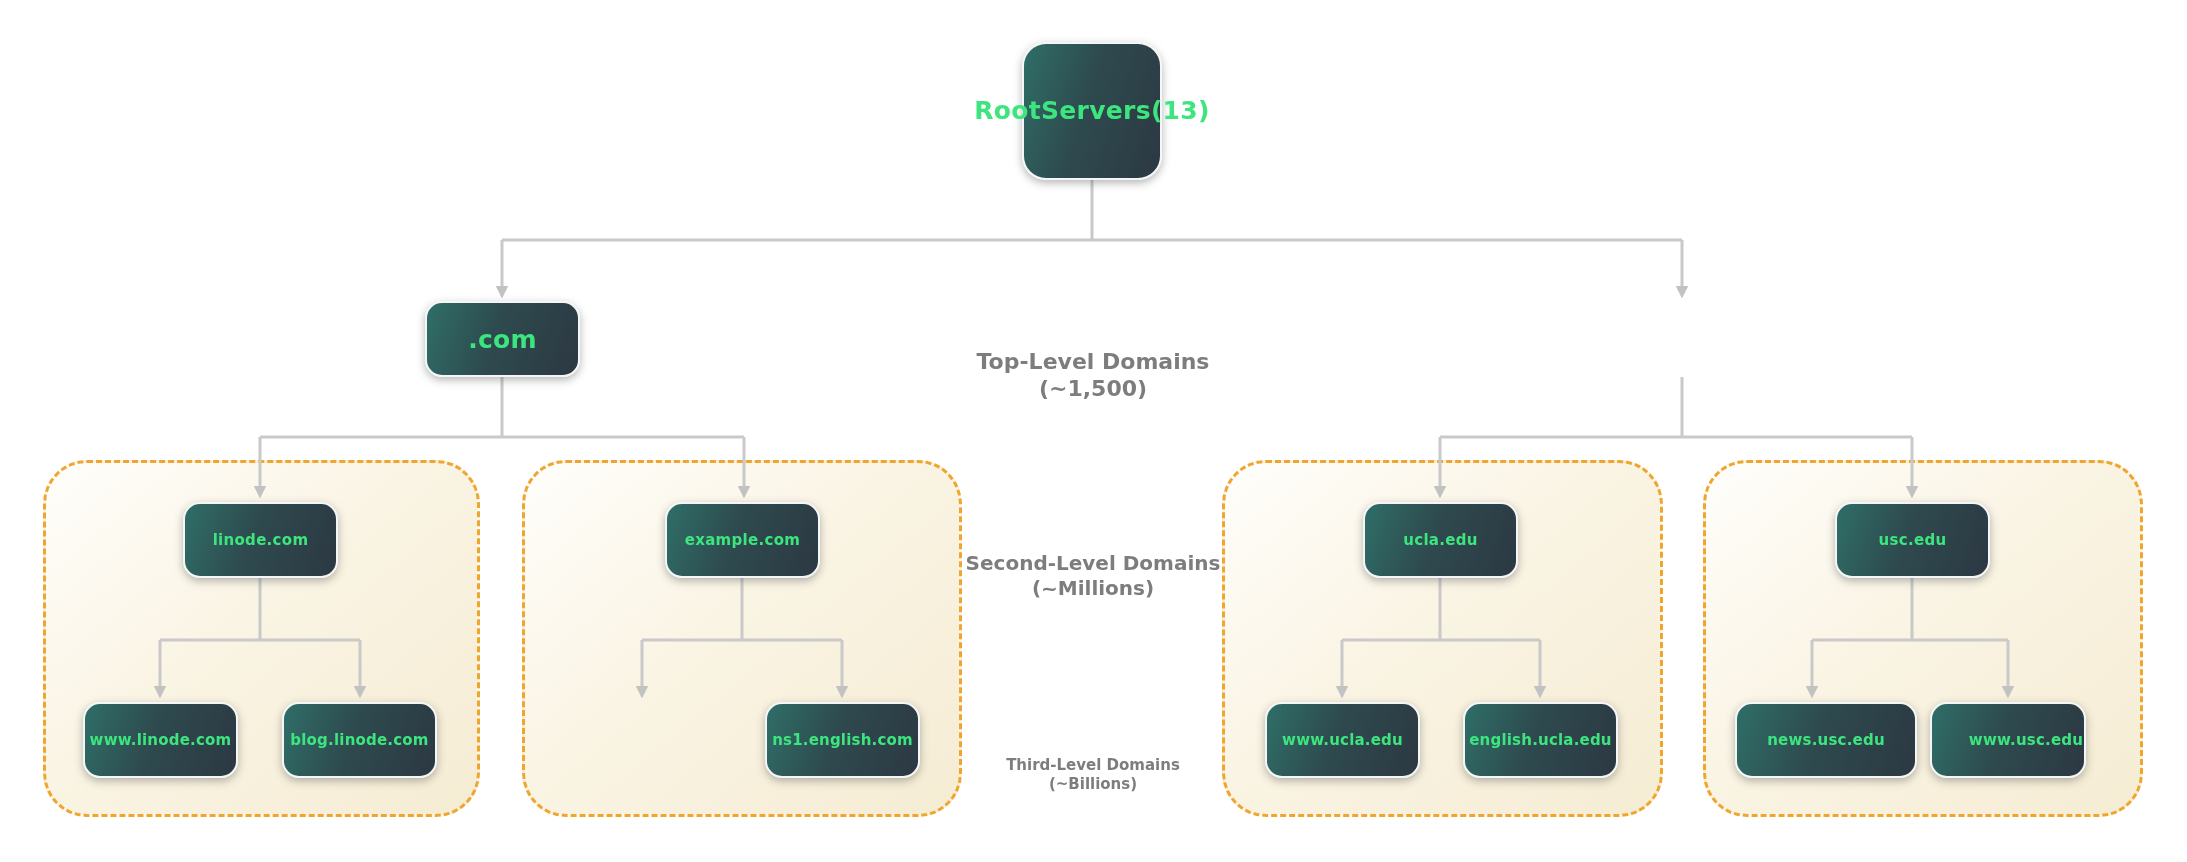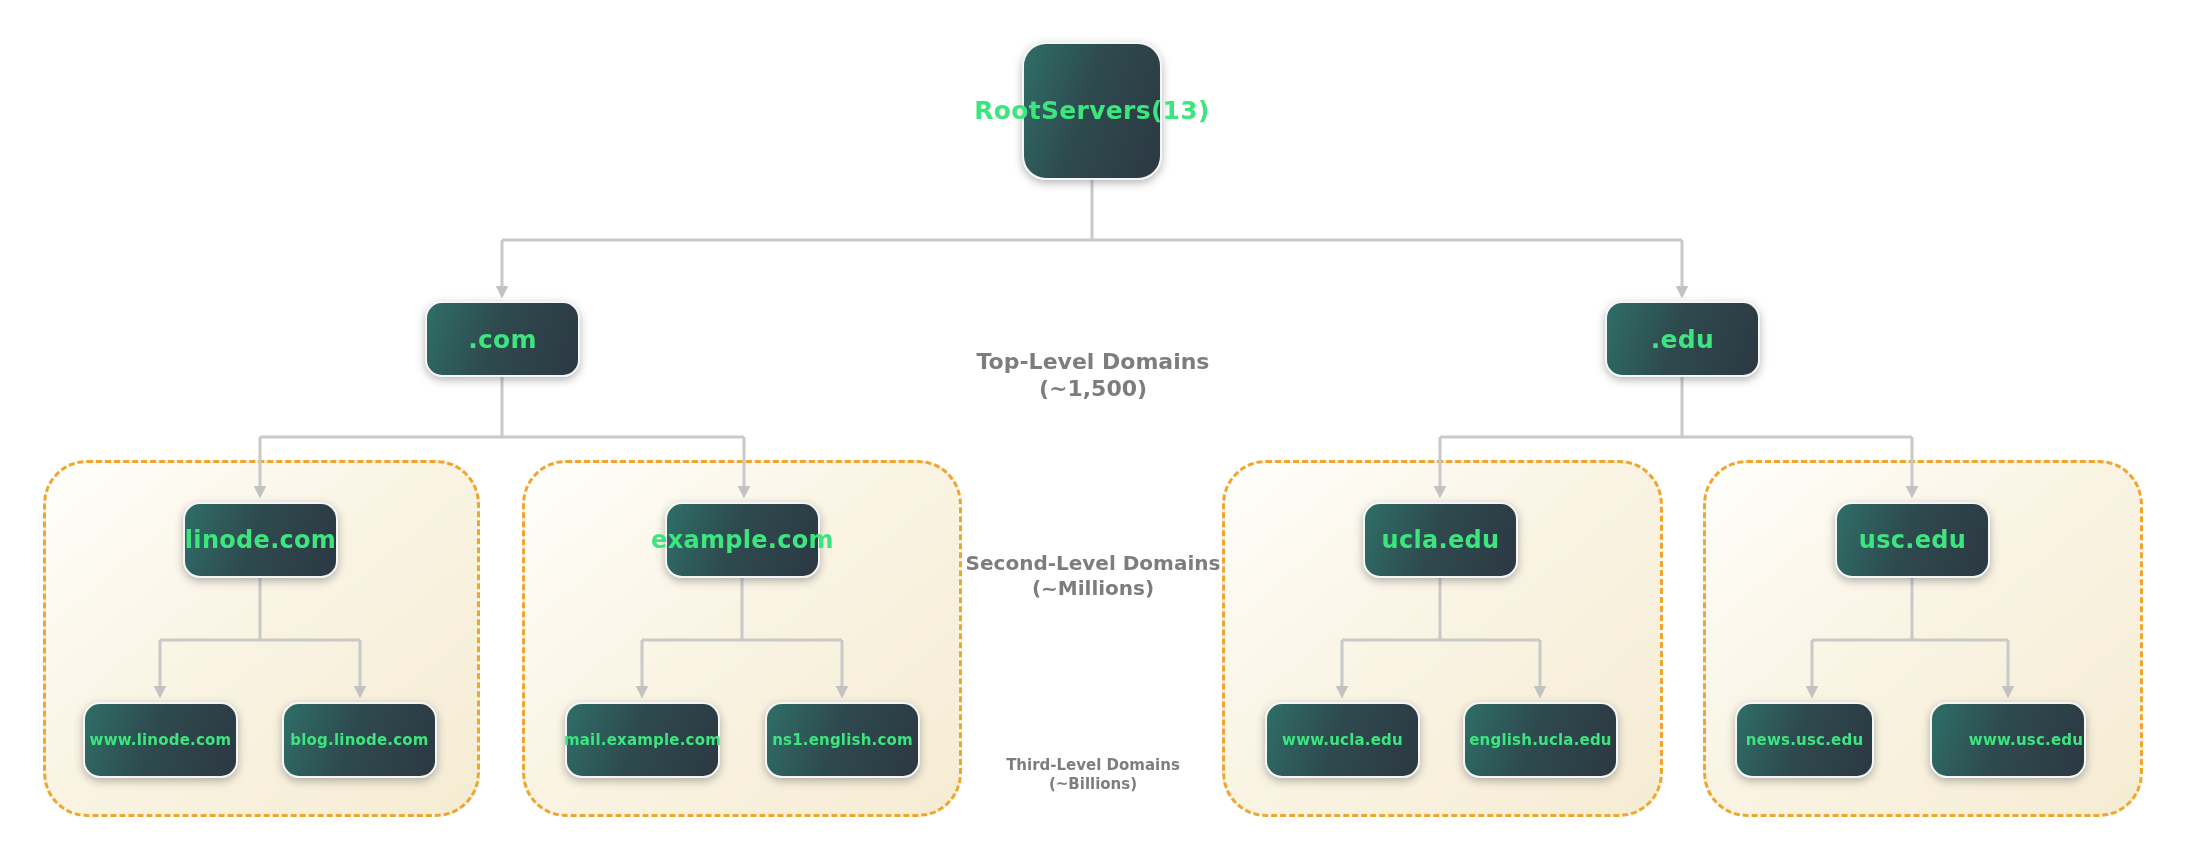--- a/index.html
+++ b/index.html
@@ -42,21 +42,21 @@
     border-radius: 17px;
     box-shadow: 0 3px 9px rgba(90,90,90,0.45);
     color: #3ce57d;
     font-weight: bold;
     text-align: center;
     letter-spacing: 0.3px;
     z-index: 3;
   }
   .root-node  { border-radius: 24px; font-size: 25px; line-height: 32px; }
   .tld-node   { font-size: 25px; }
-  .sld-node   { font-size: 24px; }
+  .sld-node   { font-size: 15px; }
   .sub-node   { font-size: 15px; letter-spacing: 0.2px; }
   .tier-label {
     position: absolute;
     width: 500px;
     text-align: center;
     color: #7d7d7d;
     font-weight: bold;
     z-index: 3;
     margin-top: 33px;
   }
@@ -129,56 +129,50 @@
 
   <div class="node root-node" style="left:1022px; top:42px; width:140px; height:138px;">
     <span>Root</span>
     <span>Servers</span>
     <span>(13)</span>
   </div>
 
   <div class="node tld-node" style="left:425px; top:301px; width:155px; height:76px;">
     <span>.com</span>
   </div>
-  <div class="node tld-node" style="left:1605px; top:301px; width:155px; height:76px;">
-    <span>.edu</span>
-  </div>
 
   <div class="node sld-node" style="left:183px; top:502px; width:155px; height:76px;">
     <span>linode.com</span>
   </div>
   <div class="node sld-node" style="left:665px; top:502px; width:155px; height:76px;">
     <span>example.com</span>
   </div>
   <div class="node sld-node" style="left:1363px; top:502px; width:155px; height:76px;">
     <span>ucla.edu</span>
   </div>
   <div class="node sld-node" style="left:1835px; top:502px; width:155px; height:76px;">
     <span>usc.edu</span>
   </div>
 
   <div class="node sub-node" style="left:282px; top:702px; width:155px; height:76px;">
     <span>blog.linode.com</span>
   </div>
   <div class="node sub-node" style="left:83px; top:702px; width:155px; height:76px;">
     <span>www.linode.com</span>
   </div>
-  <div class="node sub-node" style="left:565px; top:702px; width:155px; height:76px;">
-    <span>mail.example.com</span>
-  </div>
   <div class="node sub-node" style="left:765px; top:702px; width:155px; height:76px;">
     <span>ns1.english.com</span>
   </div>
   <div class="node sub-node" style="left:1265px; top:702px; width:155px; height:76px;">
     <span>www.ucla.edu</span>
   </div>
   <div class="node sub-node" style="left:1463px; top:702px; width:155px; height:76px;">
     <span>english.ucla.edu</span>
   </div>
-  <div class="node sub-node" style="left:1735px; top:702px; width:139px; height:76px;">
+  <div class="node sub-node" style="left:1735px; top:702px; width:182px; height:76px;">
     <span>news.usc.edu</span>
   </div>
   <div class="node sub-node" style="left:1930px; top:702px; width:156px; height:76px;padding-left:36px;">
     <span>www.usc.edu</span>
   </div>
 
   <div class="tier-label tier-1" style="left:843px; top:315px;">
     <span class="tl-line">Top-Level Domains</span>
     <span class="tl-line">(~1,500)</span>
   </div>

